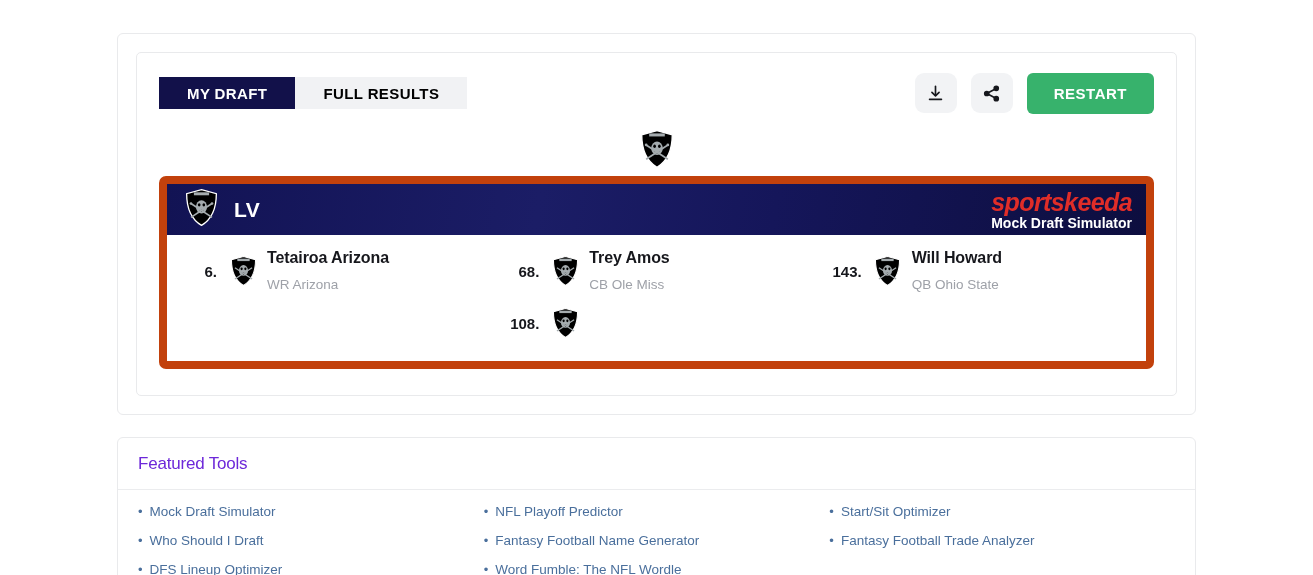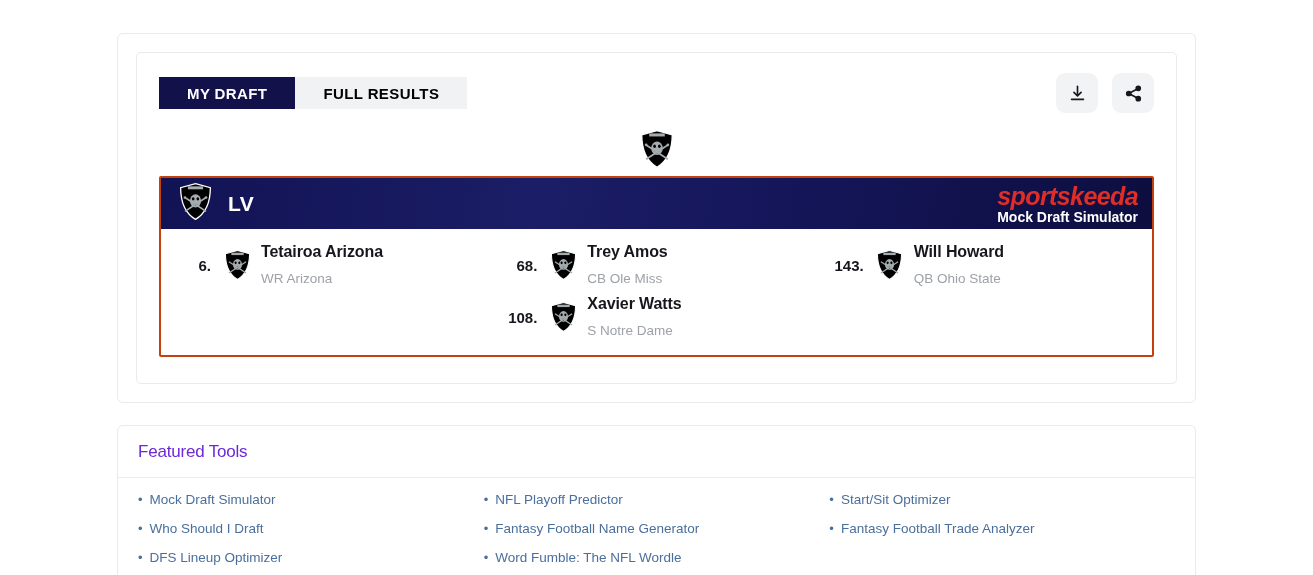--- a/index.html
+++ b/index.html
@@ -83,22 +83,22 @@
   
   .team-logo-float {
     display: flex;
     justify-content: center;
     margin-top: 15px;
     margin-bottom: 4px;
   }
 
   
   .draft-card {
-    border: 2px solid #c2410c;
-    border-radius: 2px;
+    border: 8px solid #c2410c;
+    border-radius: 7px;
     overflow: hidden;
     background: #ffffff;
   }
 
   .draft-banner {
     height: 51px;
     background: linear-gradient(100deg, #121354 0%, #1b1d66 38%, #15165a 62%, #0d0e3f 100%);
     display: flex;
     align-items: center;
     justify-content: space-between;
@@ -253,20 +253,21 @@
               <svg width="19" height="19" viewBox="0 0 24 24" fill="none" stroke="#17181d" stroke-width="2" stroke-linecap="round" stroke-linejoin="round">
                 <circle cx="18" cy="5.5" r="2.6" fill="#17181d"></circle>
                 <circle cx="18" cy="18.5" r="2.6" fill="#17181d"></circle>
                 <circle cx="6" cy="12" r="2.6" fill="#17181d"></circle>
                 <path d="M8.4 10.8 15.6 6.9"></path>
                 <path d="M8.4 13.2 15.6 17.1"></path>
               </svg>
             </span>
           </div>
 
+          <button class="restart-btn">RESTART</button>
         </div>
       </div>
 
       <div class="team-logo-float">
         <span>
           <svg width="34" height="38" viewBox="0 0 100 112">
             <path d="M50 2 L95 14 C95 60 80 92 50 110 C20 92 5 60 5 14 Z" fill="#000000" stroke="#ffffff" stroke-width="4"></path>
             <ellipse cx="50" cy="54" rx="17" ry="20" fill="#A5ACAF"></ellipse>
             <ellipse cx="43" cy="48" rx="4" ry="5" fill="#000"></ellipse>
             <ellipse cx="57" cy="48" rx="4" ry="5" fill="#000"></ellipse>
@@ -360,24 +361,20 @@
                   <path d="M50 2 L95 14 C95 60 80 92 50 110 C20 92 5 60 5 14 Z" fill="#000" stroke="#fff" stroke-width="4"></path>
                   <ellipse cx="50" cy="54" rx="17" ry="20" fill="#A5ACAF"></ellipse>
                   <ellipse cx="43" cy="48" rx="4" ry="5" fill="#000"></ellipse>
                     <ellipse cx="57" cy="48" rx="4" ry="5" fill="#000"></ellipse>
                   <path d="M42 62 h16 l-8 8 Z" fill="#000"></path>
                     <rect x="27" y="10" width="46" height="9" fill="#A5ACAF"></rect>
                   <path d="M18 44 L82 86" stroke="#A5ACAF" stroke-width="5"></path>
                     <path d="M82 44 L18 86" stroke="#A5ACAF" stroke-width="5"></path>
                 </svg>
               </span>
-              <span class="pick-info">
-                <div class="player-name">Xavier Watts</div>
-                <div class="player-meta">S Notre Dame</div>
-              </span>
             </div>
           </div>
 
           <div class="pick-col">
             <div class="pick-row">
               <span class="pick-num">143.</span>
               <span class="pick-logo">
                 <svg width="27" height="30" viewBox="0 0 100 112">
                   <path d="M50 2 L95 14 C95 60 80 92 50 110 C20 92 5 60 5 14 Z" fill="#000" stroke="#fff" stroke-width="4"></path>
                   <ellipse cx="50" cy="54" rx="17" ry="20" fill="#A5ACAF"></ellipse>

